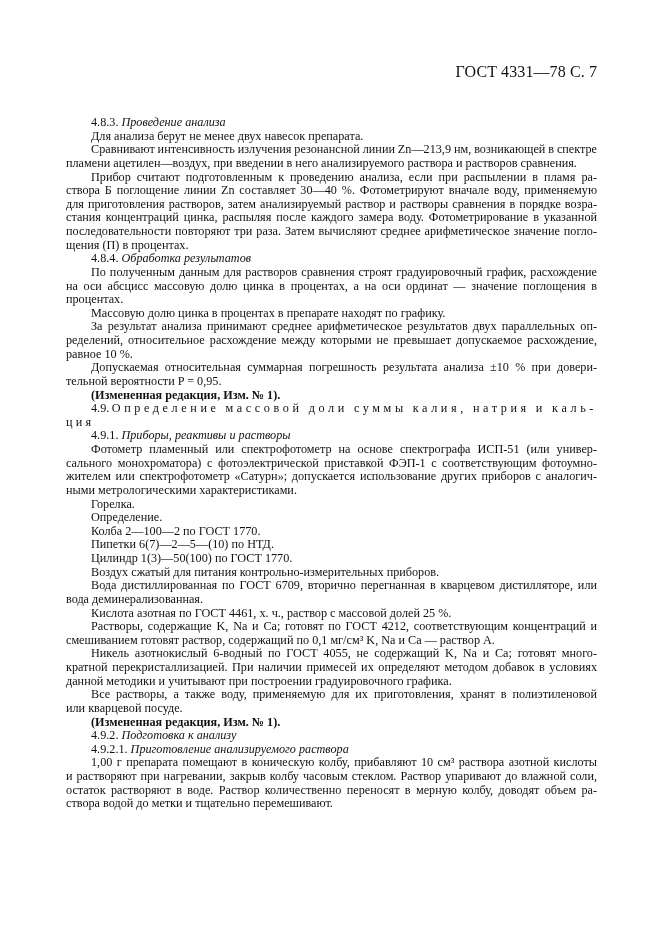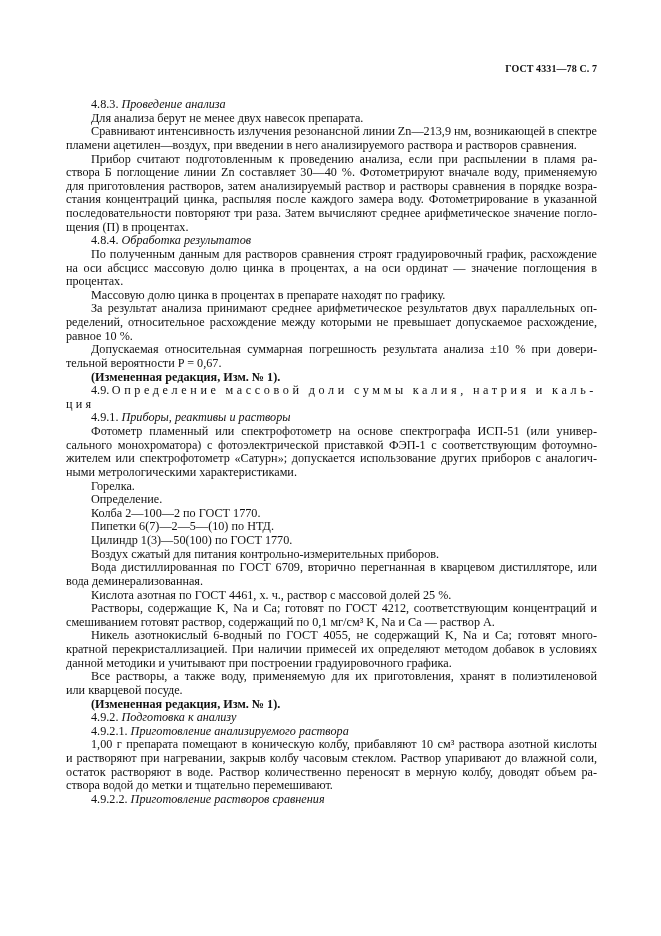--- a/index.html
+++ b/index.html
@@ -1,20 +1,20 @@
 <!DOCTYPE html>
 <html><head>
 <meta charset="utf-8">
 <style>
   html, body { margin: 0; padding: 0; background: #ffffff; }
   body { width: 661px; height: 936px; position: relative; overflow: hidden;
          font-family: "Liberation Serif", "DejaVu Serif", serif; color: #111; }
-  .header { position: absolute; top: 63px; right: 64px; font-weight: bold;
-            font-size: 10px; letter-spacing: 0.1px; }
-  .body { position: absolute; top: 98px; left: 66px; width: 531px; }
+  .header { position: absolute; top: 63px; right: 64px; font-weight: normal;
+            font-size: 16px; letter-spacing: 0.1px; }
+  .body { position: absolute; top: 116px; left: 66px; width: 531px; }
   .ln { display: block; height: 13.63px; line-height: 13.63px; font-size: 12.2px;
         white-space: nowrap; text-align: justify; text-align-last: justify; }
   .ln.last { text-align-last: left; }
   .ln.ind { padding-left: 25px; }
   .it { font-style: italic; }
   .b { font-weight: bold; }
   .sp { letter-spacing: 3.6px; }
   .sp2 { letter-spacing: 3.2px; }
 </style>
 </head>
@@ -35,21 +35,21 @@
   <div class="ln last">щения (П) в процентах.</div>
   <div class="ln ind last"><span>4.8.4.</span> <span class="it">Обработка результатов</span></div>
   <div class="ln ind">По полученным данным для растворов сравнения строят градуировочный график, расхождение</div>
   <div class="ln">на оси абсцисс массовую долю цинка в процентах, а на оси ординат — значение поглощения в</div>
   <div class="ln last">процентах.</div>
   <div class="ln ind last">Массовую долю цинка в процентах в препарате находят по графику.</div>
   <div class="ln ind">За результат анализа принимают среднее арифметическое результатов двух параллельных оп-</div>
   <div class="ln">ределений, относительное расхождение между которыми не превышает допускаемое расхождение,</div>
   <div class="ln last">равное 10 %.</div>
   <div class="ln ind">Допускаемая относительная суммарная погрешность результата анализа ±10 % при довери-</div>
-  <div class="ln last">тельной вероятности P = 0,67.</div>
+  <div class="ln last">тельной вероятности P = 0,95.</div>
   <div class="ln ind last b">(Измененная редакция, Изм. № 1).</div>
   <div class="ln ind" style="word-spacing: -0.59375px;"><span>4.9.</span> <span class="sp">Определение массовой доли суммы калия, натрия и каль-</span></div>
   <div class="ln last sp2">ция</div>
   <div class="ln ind last"><span>4.9.1.</span> <span class="it">Приборы, реактивы и растворы</span></div>
   <div class="ln ind">Фотометр пламенный или спектрофотометр на основе спектрографа ИСП-51 (или универ-</div>
   <div class="ln">сального монохроматора) с фотоэлектрической приставкой ФЭП-1 с соответствующим фотоумно-</div>
   <div class="ln">жителем или спектрофотометр «Сатурн»; допускается использование других приборов с аналогич-</div>
   <div class="ln last">ными метрологическими характеристиками.</div>
   <div class="ln ind last">Горелка.</div>
   <div class="ln ind last">Определение.</div>
@@ -67,14 +67,13 @@
   <div class="ln last">данной методики и учитывают при построении градуировочного графика.</div>
   <div class="ln ind">Все растворы, а также воду, применяемую для их приготовления, хранят в полиэтиленовой</div>
   <div class="ln last">или кварцевой посуде.</div>
   <div class="ln ind last b">(Измененная редакция, Изм. № 1).</div>
   <div class="ln ind last"><span>4.9.2.</span> <span class="it">Подготовка к анализу</span></div>
   <div class="ln ind last"><span>4.9.2.1.</span> <span class="it">Приготовление анализируемого раствора</span></div>
   <div class="ln ind">1,00 г препарата помещают в коническую колбу, прибавляют 10 см³  раствора азотной кислоты</div>
   <div class="ln">и растворяют при нагревании, закрыв колбу часовым стеклом. Раствор упаривают до влажной соли,</div>
   <div class="ln">остаток растворяют в воде. Раствор количественно переносят в мерную колбу, доводят объем ра-</div>
   <div class="ln last">створа водой до метки и тщательно перемешивают.</div>
-  <div class="ln ind last"><span>4.9.2.2.</span> <span class="it">Приготовление растворов сравнения</span></div>
 </div>
 
 </body></html>

